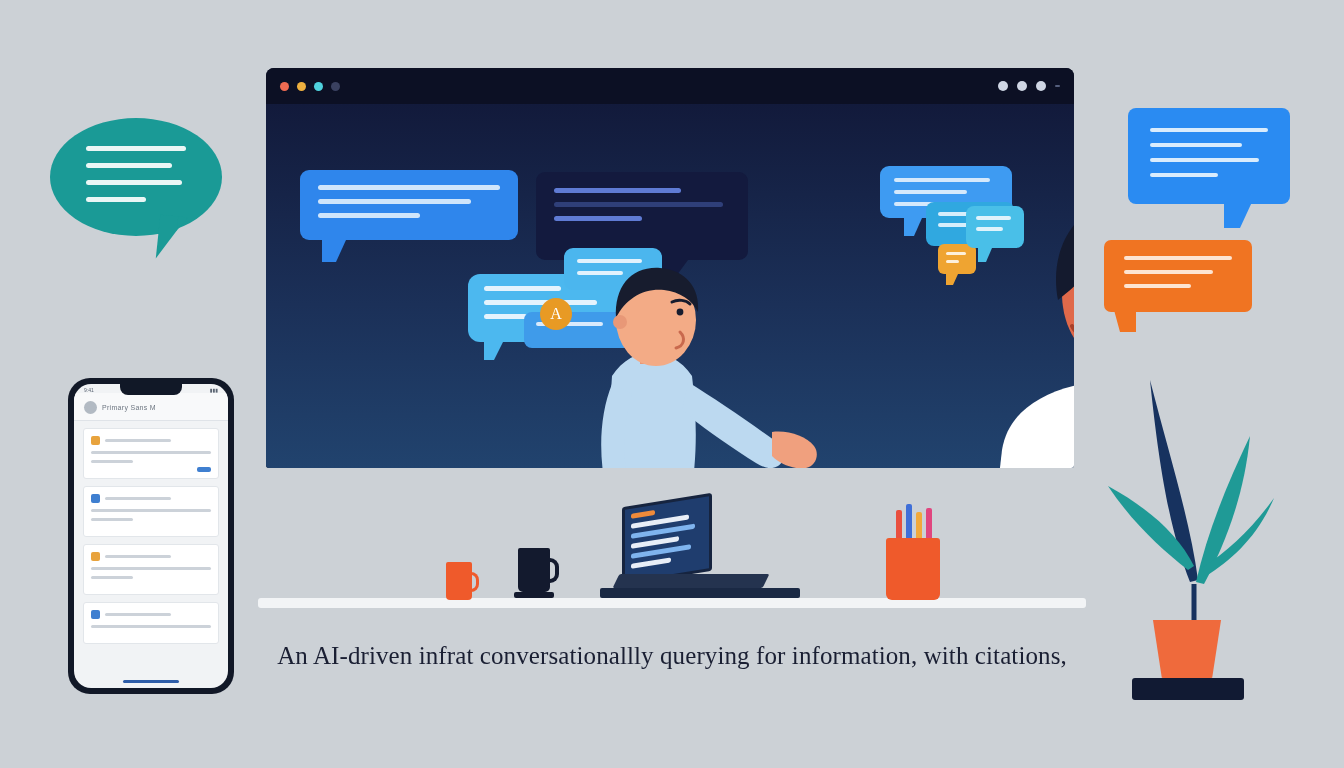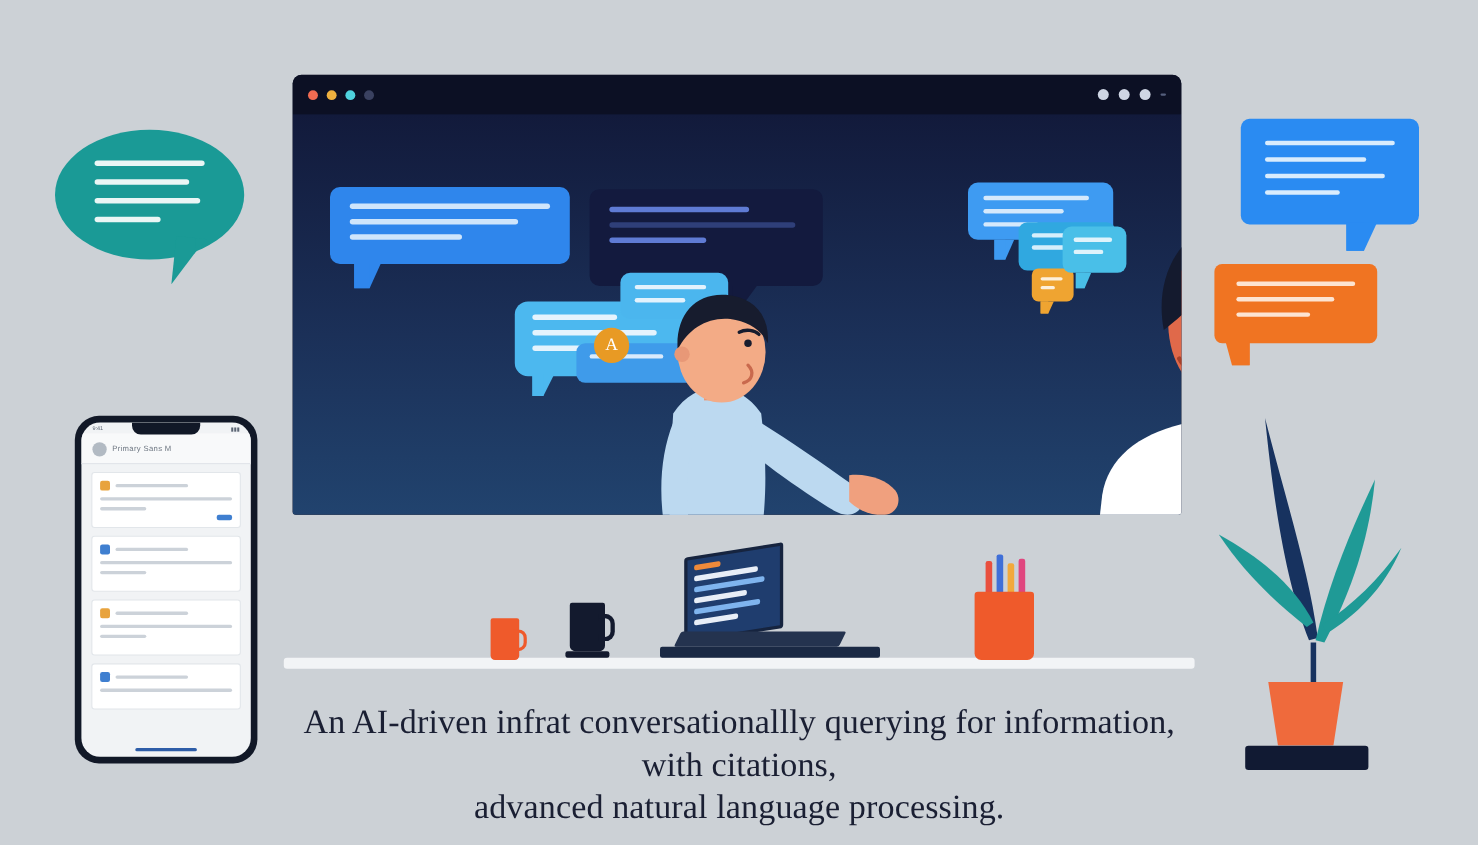--- a/index.html
+++ b/index.html
@@ -399,21 +399,21 @@
     background: #111a33; border-radius: 3px;
   }
 
   
   .caption {
     position: absolute;
     left: 258px; top: 636px;
     width: 828px;
     text-align: center;
     font-family: "Liberation Serif", serif;
-    font-size: 31px;
+    font-size: 25px;
     line-height: 39px;
     color: #1a1f33;
     letter-spacing: .1px;
   }
 </style>
 </head>
 <body>
 
 <div id="stage">
 
@@ -702,16 +702,15 @@
       <path d="M90 200 C62 178 34 152 10 116 C50 138 80 164 96 196 Z" fill="#1f9a96"></path>
       <path d="M104 198 C132 180 156 156 176 128 C160 166 134 190 108 206 Z" fill="#1f9a96"></path>
       <path d="M96 214 L96 250" stroke="#17325f" stroke-width="5"></path>
     </svg>
     <div class="pot"></div>
     <div class="tray"></div>
   </div>
 
   <div class="caption">
     <div>An AI-driven infrat conversationallly querying for information, with citations,</div>
-    <div>advanced natural language processing.</div>
   </div>
 
 </div>
 
 </body></html>

